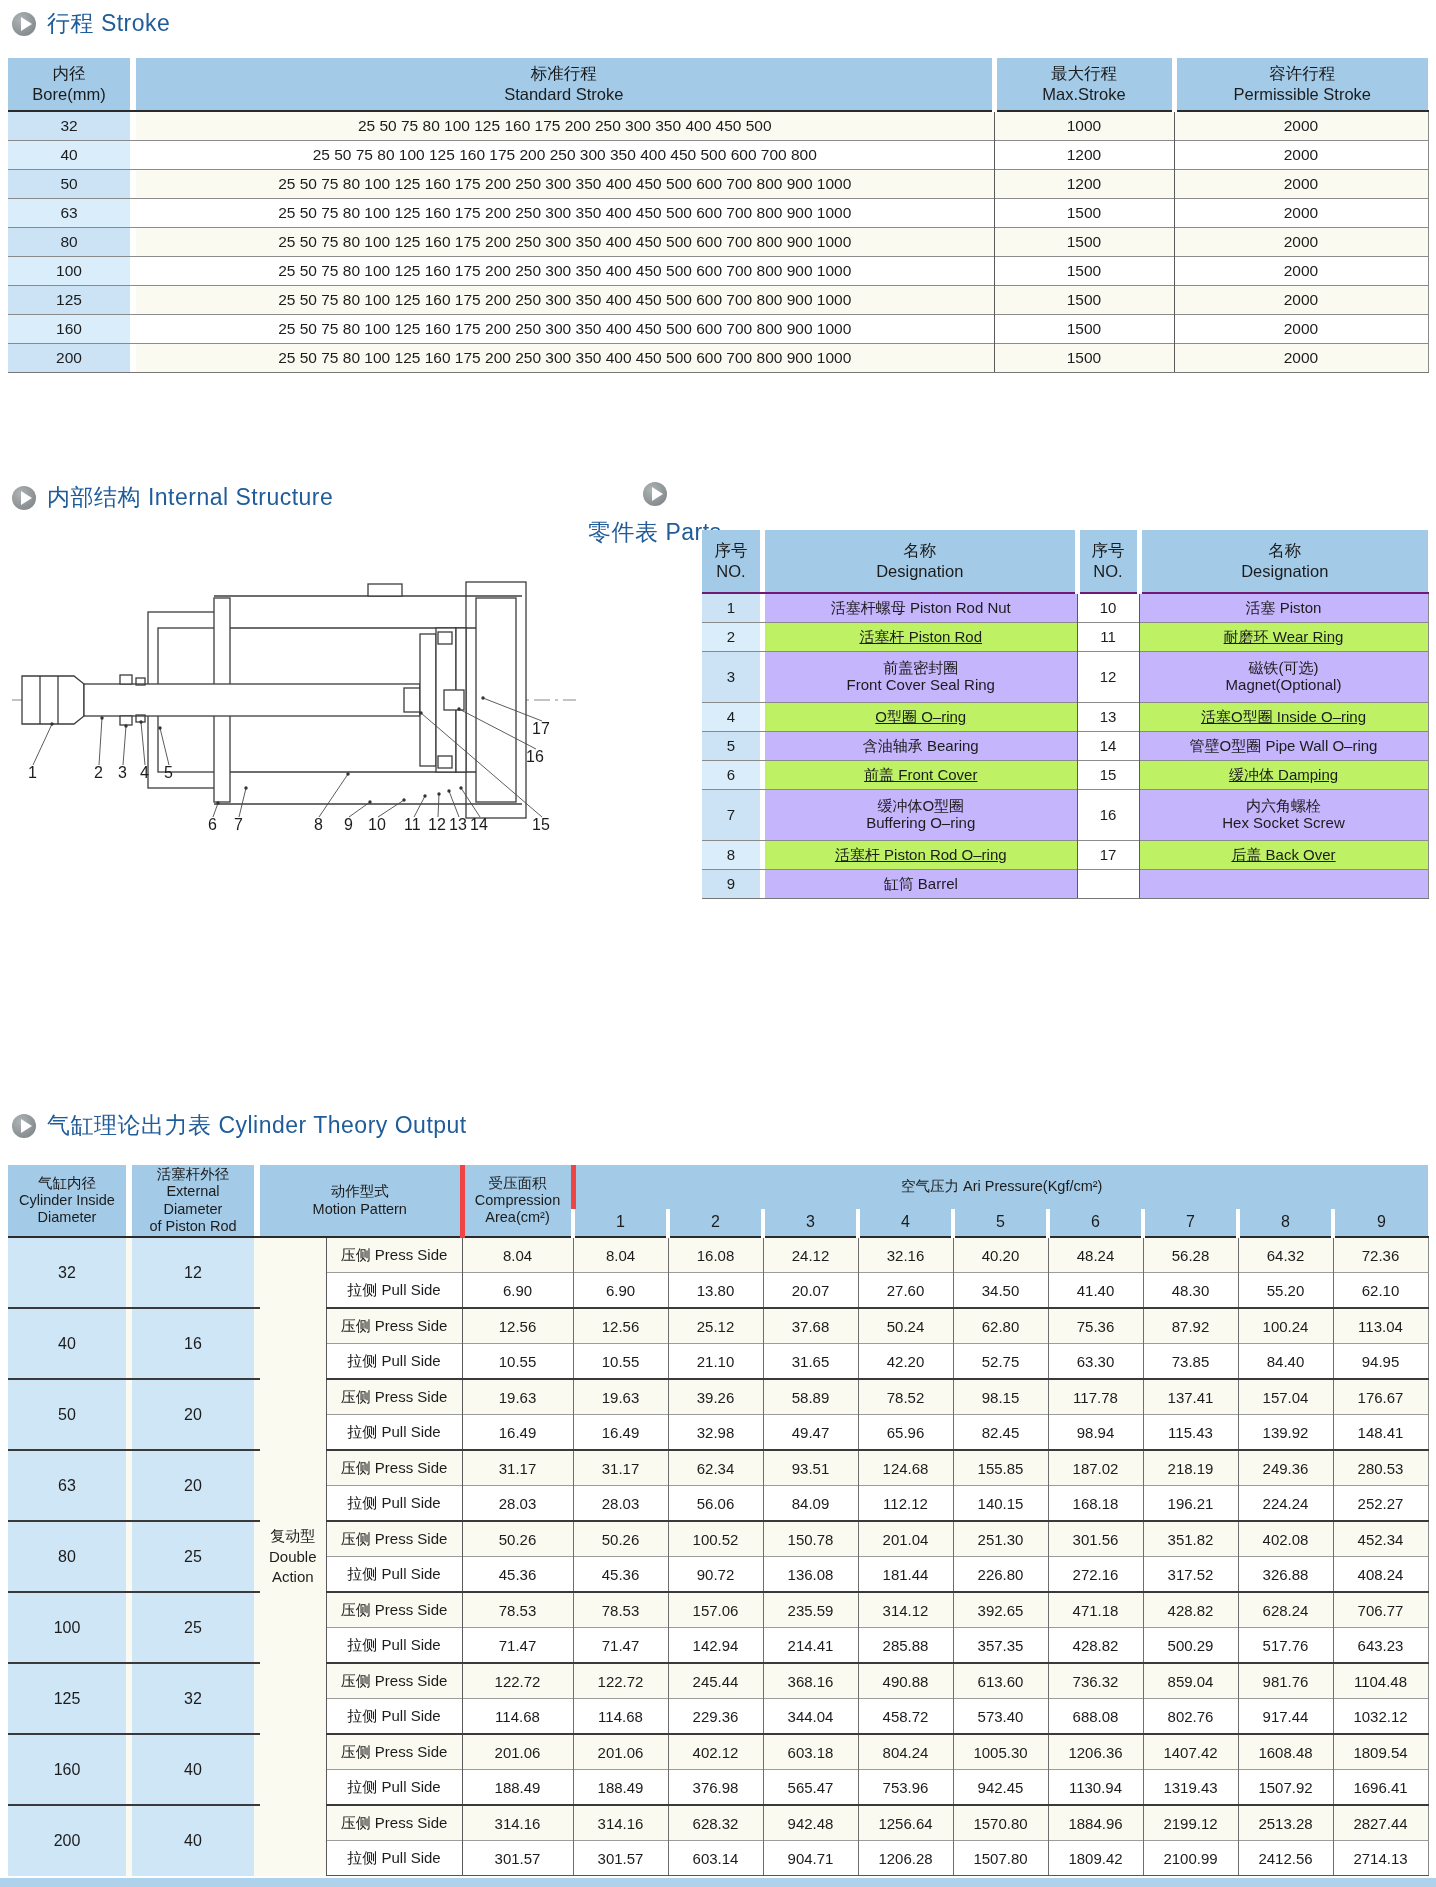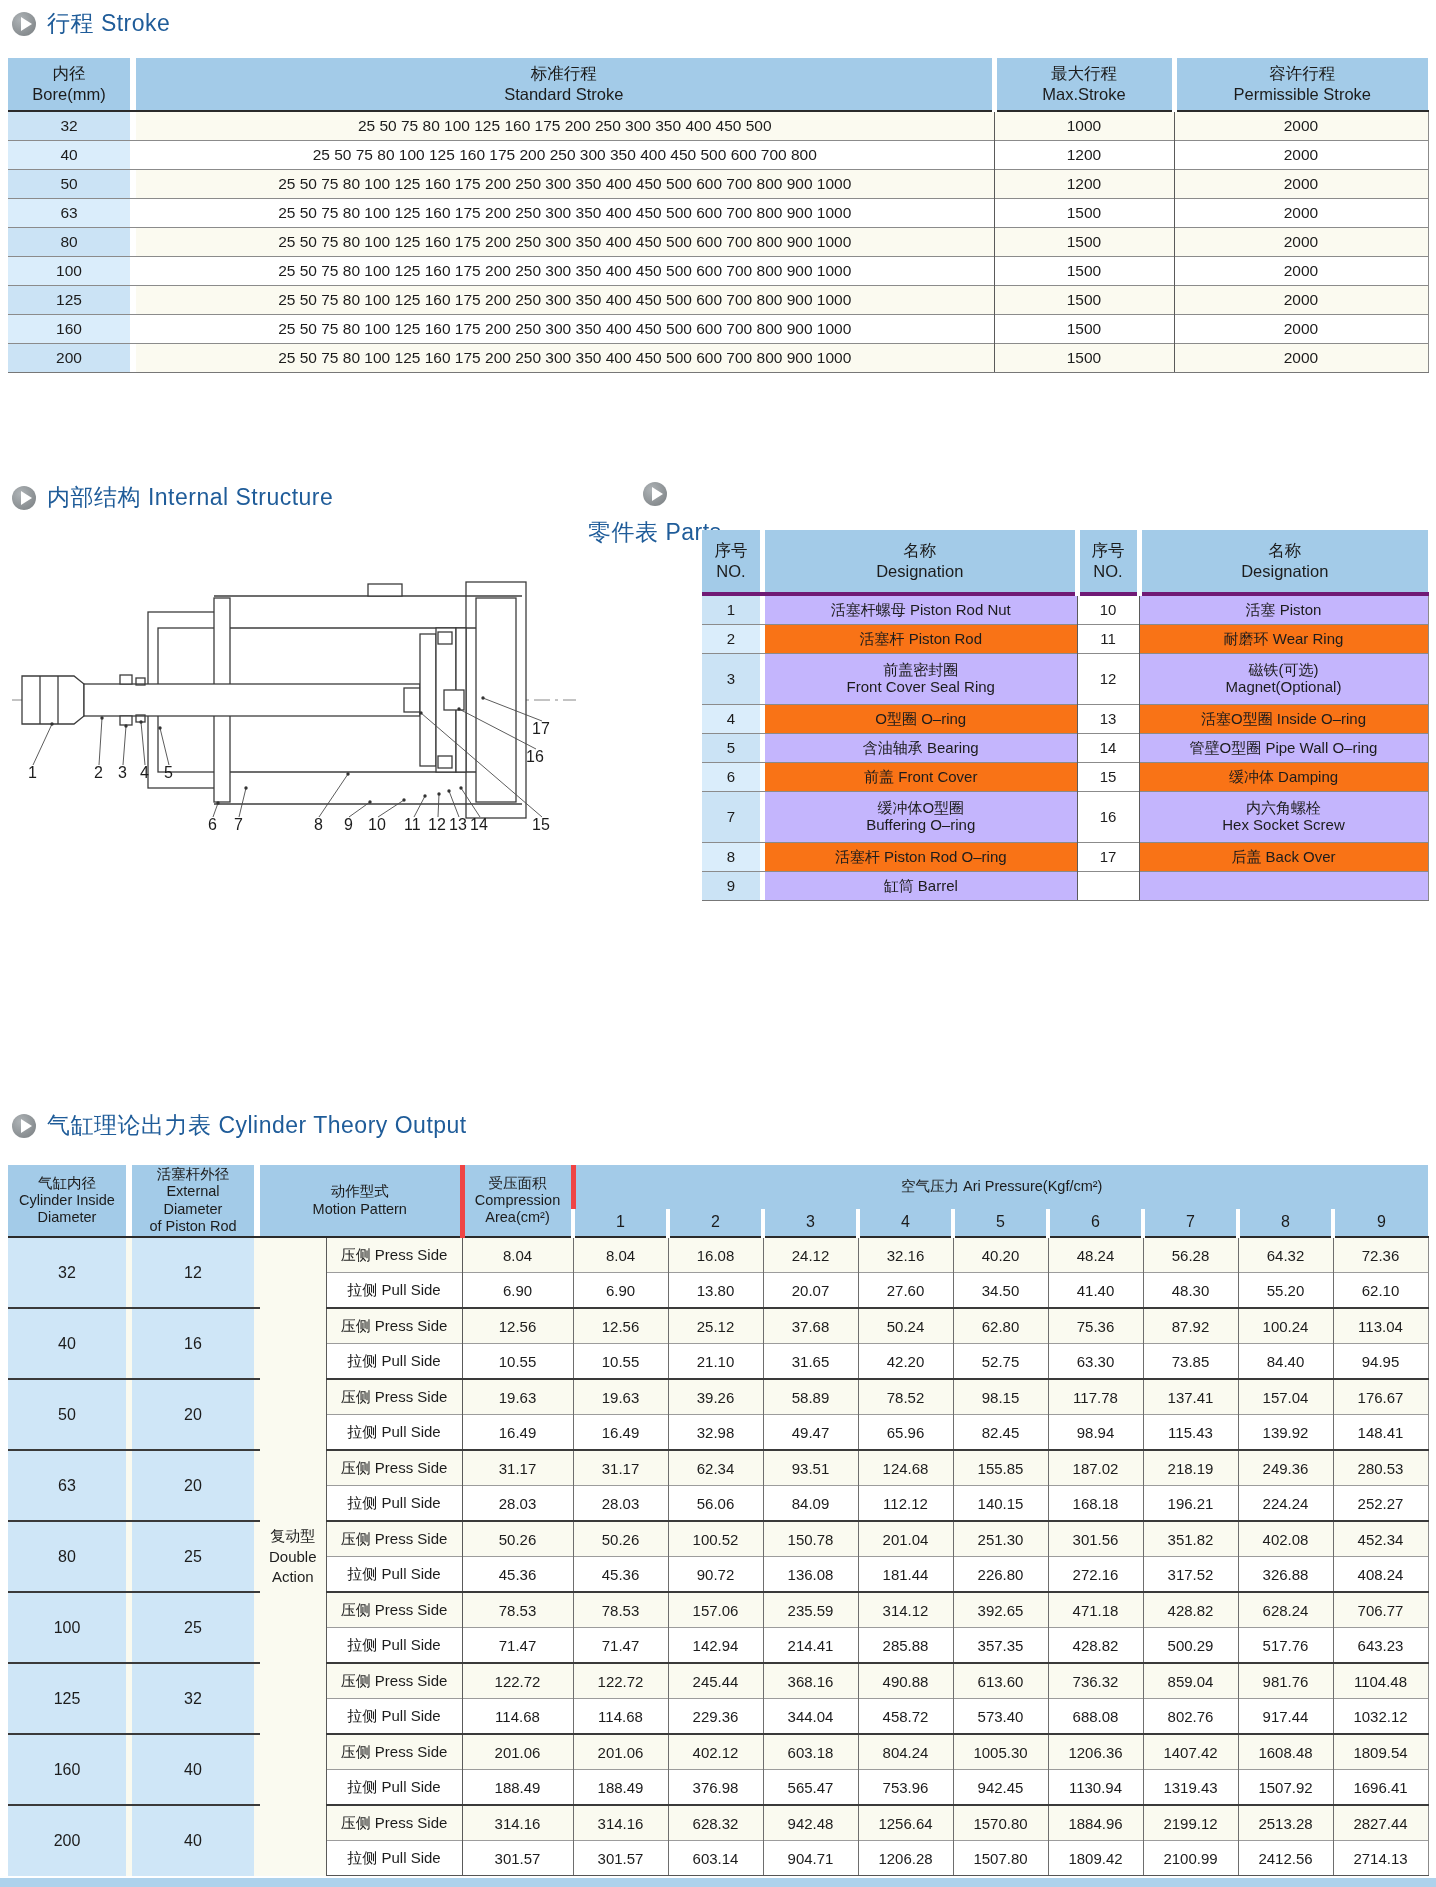--- a/index.html
+++ b/index.html
@@ -26,29 +26,29 @@
   .stroke-table td.lastcol{border-right:1.5px solid #8b8b8b;}
   .stroke-table tr.odd td.body{background:#fbfaf0;}
   .stroke-table tr.even td.body{background:#ffffff;}
   .stroke-table tr.odd td.key{background:#cbe3f5;}
   .stroke-table tr.even td.key{background:#daedfb;}
   td.gapcell{background:#fff;padding:0;}
 
   
   .diagram-wrap{position:absolute;left:8px;top:572px;width:672px;height:465px;}
   .parts-table{position:absolute;left:702px;top:530px;width:726px;font-size:15px;}
-  .parts-table th{background:#a3cbe8;height:62px;border-bottom:4px solid #701a75;font-size:16.5px;line-height:1.3;}
+  .parts-table th{background:#a3cbe8;height:62px;border-bottom:2px solid #701a75;font-size:16.5px;line-height:1.3;}
   .parts-table th.gap{background:#fff;}
   .parts-table th.wgap{border-left:5px solid #fff;}
   .parts-table td{height:28px;line-height:1.12;font-size:15px;}
   .parts-table td.tall{height:50px;}
   .parts-table tbody tr+tr td{border-top:1px solid #8b8b8b;}
   .parts-table tbody tr:last-child td{border-bottom:1.5px solid #777;}
   .parts-table tr.odd td.name{background:#c4b5fd;}
-  .parts-table tr.even td.name{background:#f97316;}
+  .parts-table tr.even td.name{background:#bef264;text-decoration:underline;}
   .parts-table tr.odd td.key{background:#cbe3f5;}
   .parts-table tr.even td.key{background:#daedfb;}
   .parts-table td.vline{border-left:1px solid #5a5a5a;}
   .parts-table td.lastcol{border-right:1.5px solid #8b8b8b;}
 
   
   .output-table{position:absolute;left:8px;top:1165px;width:1420px;}
   .output-table th{background:#a3cbe8;line-height:1.18;}
   .output-table thead tr.h1 th{height:44px;font-size:14.5px;}
   .output-table thead th.pressure-span{font-size:16.5px;}

